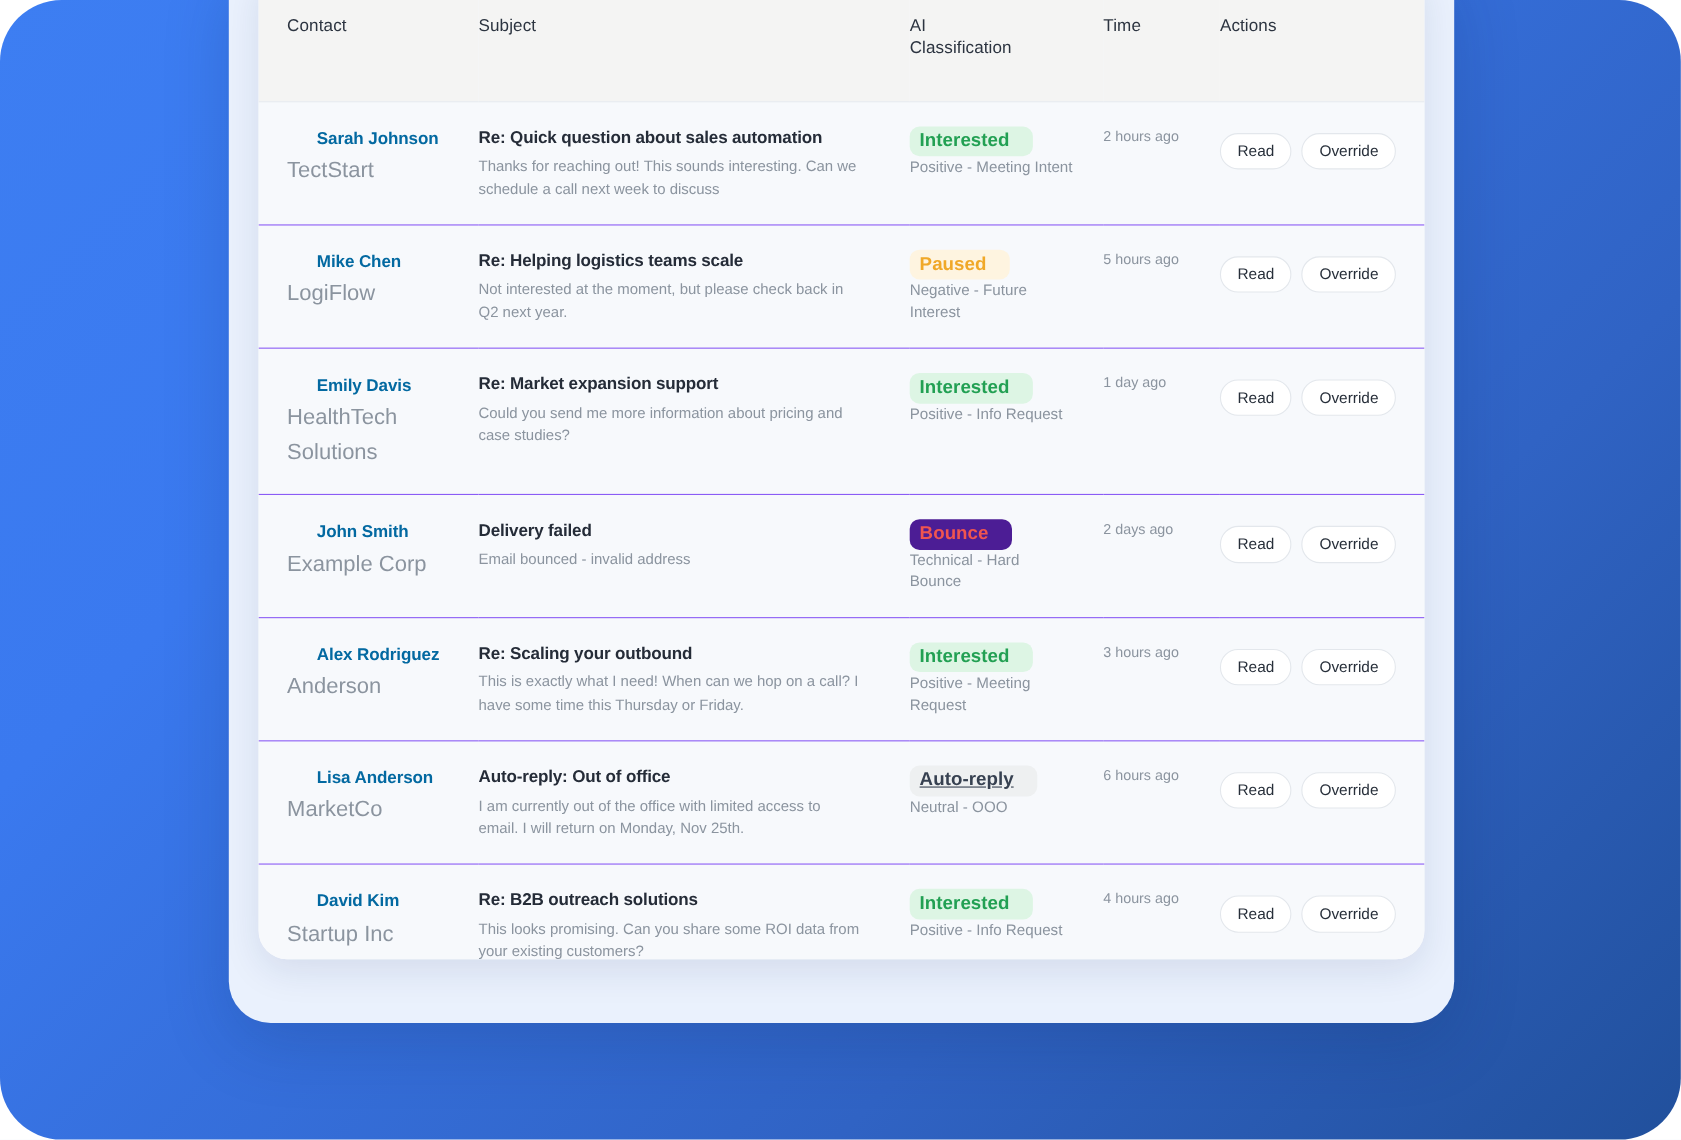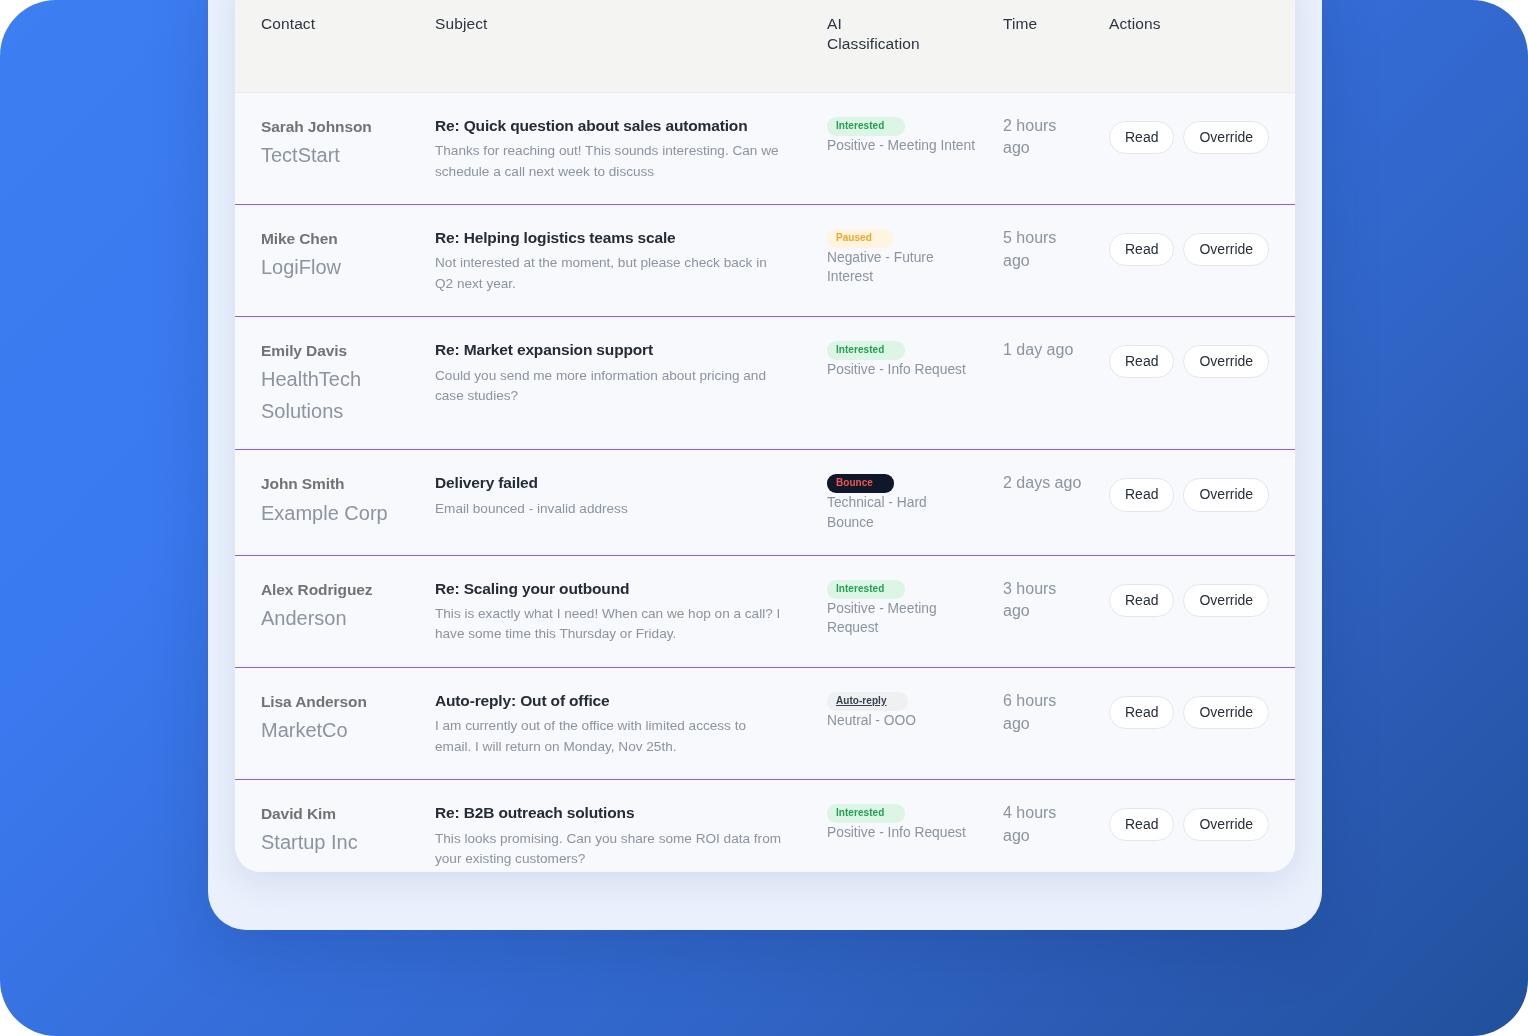--- a/index.html
+++ b/index.html
@@ -85,23 +85,24 @@
     vertical-align: top;
     padding: 22px 0 22px 0;
     height: 96px;
   }
 
   
   .cell-contact { padding-left: 26px !important; }
   .contact-name {
     font-size: 15.5px;
     font-weight: 700;
-    color: #737373;
+    color: #0369a1;
     line-height: 1.5;
     letter-spacing: -.1px;
+    margin-left: 27px;
   }
   .contact-company {
     font-size: 20px;
     color: #8b949f;
     line-height: 1.6;
     margin-top: 1px;
   }
 
   
   .subject-title {
@@ -115,43 +116,43 @@
     font-size: 13.6px;
     color: #8b949f;
     line-height: 1.5;
     margin-top: 4px;
     padding-right: 42px;
   }
 
   
   .badge {
     display: inline-block;
-    font-size: 10px;
+    font-size: 17px;
     font-weight: 700;
     padding: 3px 21px 4px 9px;
     border-radius: 9px;
     letter-spacing: .05px;
     line-height: 1.2;
   }
   .badge-green  { background: #ddf5e4; color: #22a053; }
   .badge-amber  { background: #fef4e0; color: #f0a828; }
-  .badge-red    { background: #0f172a; color: #f0554f; }
+  .badge-red    { background: #4c1d95; color: #f0554f; }
   .badge-gray   { background: #eef0f1; color: #374151; text-decoration: underline; }
 
   .class-detail {
     font-size: 13.8px;
     color: #8b949f;
     line-height: 1.42;
     margin-top: 0;
     padding-right: 26px;
   }
 
   
   .time-text {
-    font-size: 16px;
+    font-size: 13px;
     color: #8b949f;
     line-height: 1.42;
     padding-right: 24px;
   }
 
   
   .cell-actions { padding-top: 28px !important; }
   .action-row { display: flex; gap: 9px; align-items: flex-start; }
   .pill-btn {
     background: #ffffff;

